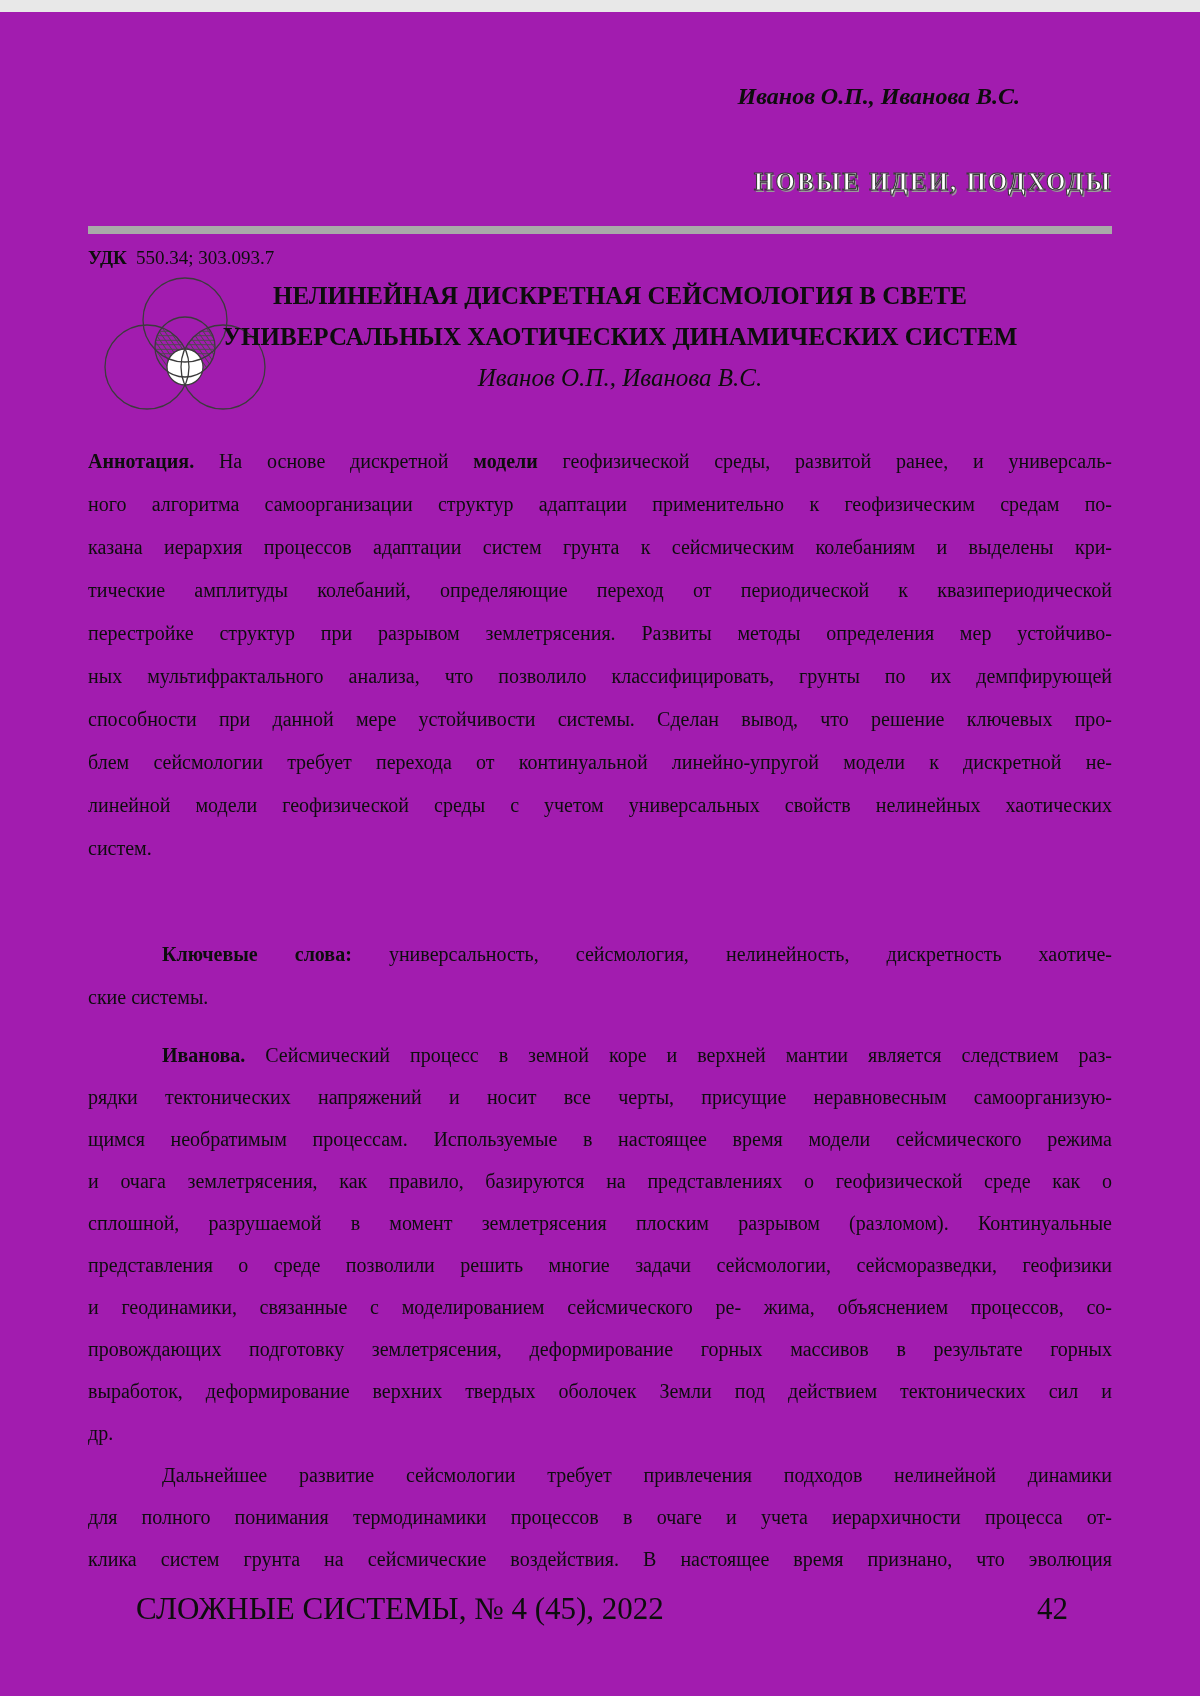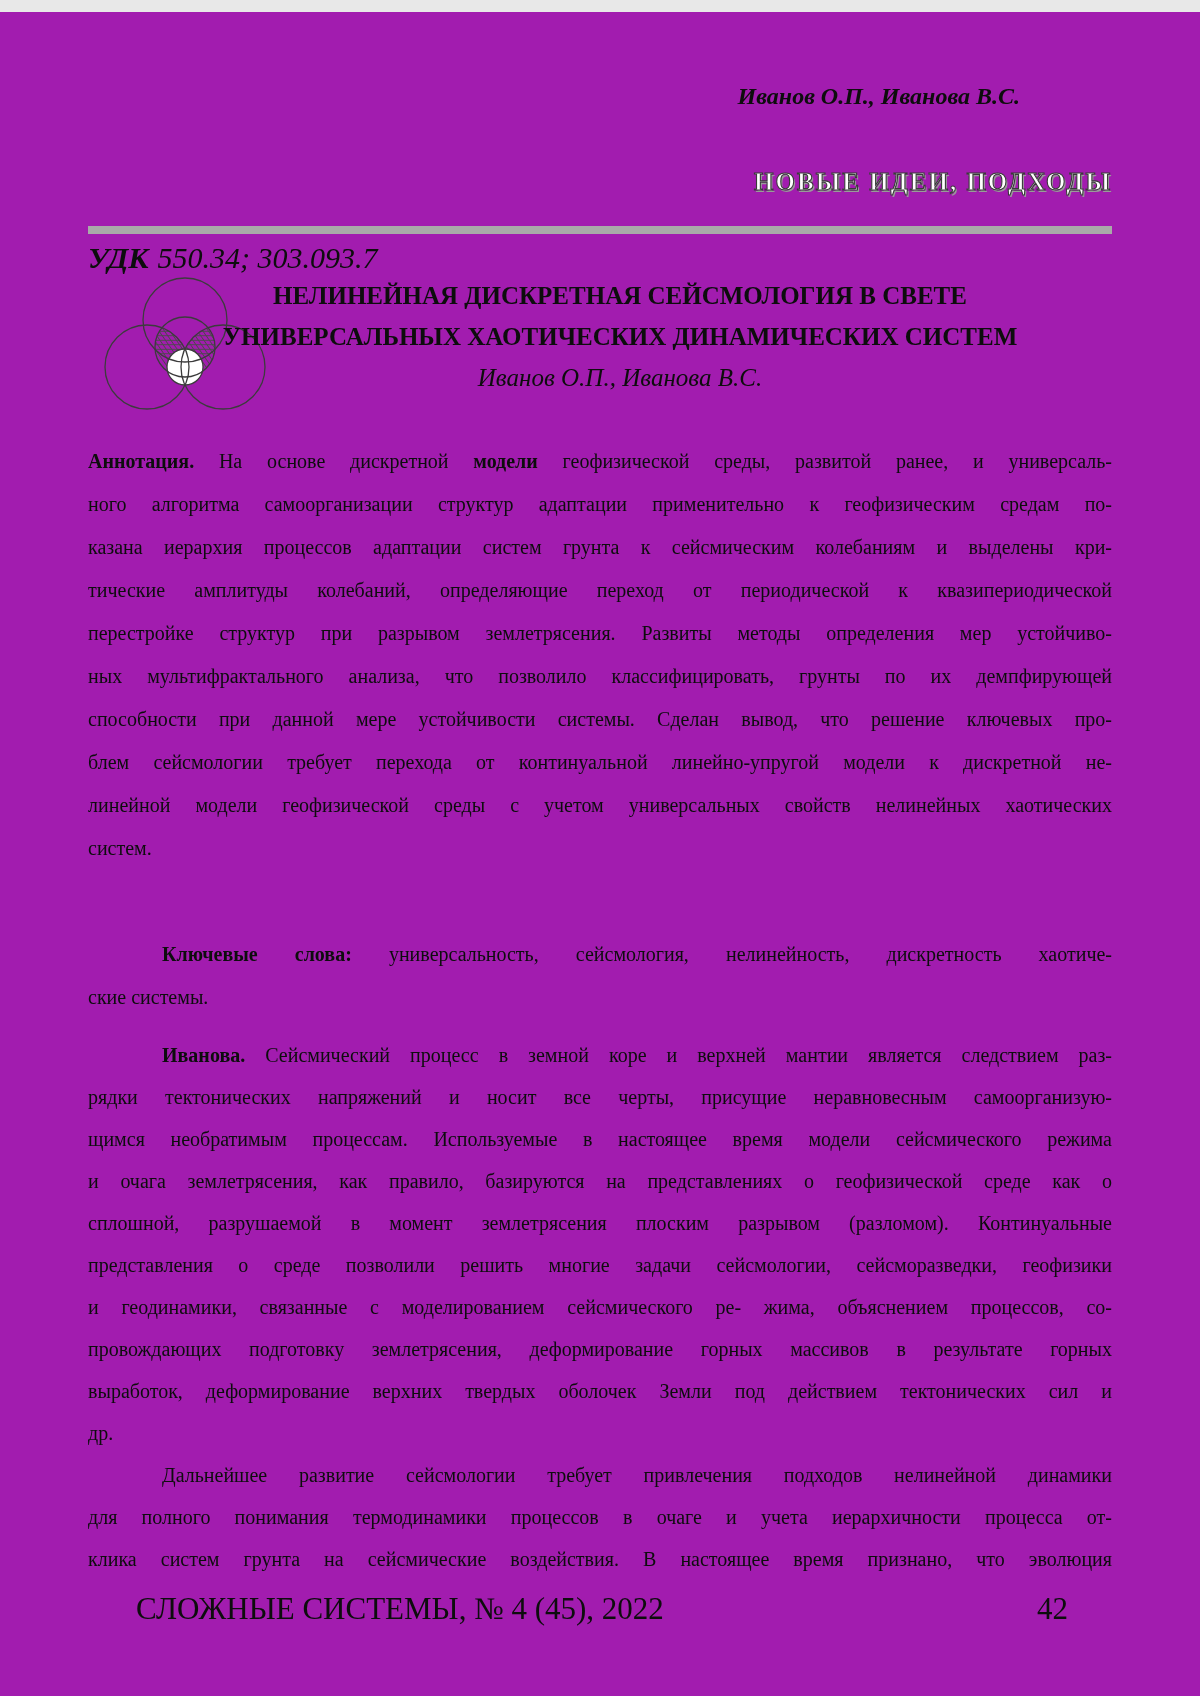--- a/index.html
+++ b/index.html
@@ -20,21 +20,21 @@
   }
   .banner{
     top:155px;text-align:right;
     font-weight:bold;font-size:25px;line-height:30px;letter-spacing:2px;
     color:#6a6a6a;
   }
   @supports ((-webkit-text-stroke:1px #000)){
     .banner{color:#fff;-webkit-text-stroke:1.1px #3a3a3a;text-shadow:1.5px 1.5px 0 #9a9a9a;}
   }
   .rule{top:214px;height:8px;background:#a9a9a9;}
-  .udc{top:231px;font-size:30px;line-height:30px;font-style:italic;}
+  .udc{top:231px;font-size:19px;line-height:30px;}
   .udc-label{font-weight:bold;margin-right:9px;}
 
   .logo{position:absolute;left:95px;top:263px;}
   .logo .o{fill:none;stroke:#3c3c3c;stroke-width:1.3;}
 
   .title-block{top:263px;left:160px;width:920px;}
   .t1{font-weight:bold;font-size:25px;line-height:41px;text-align:center;}
   .t-authors{font-style:italic;font-size:25px;line-height:41px;text-align:center;}
 
   .textblock{font-size:20px;}

